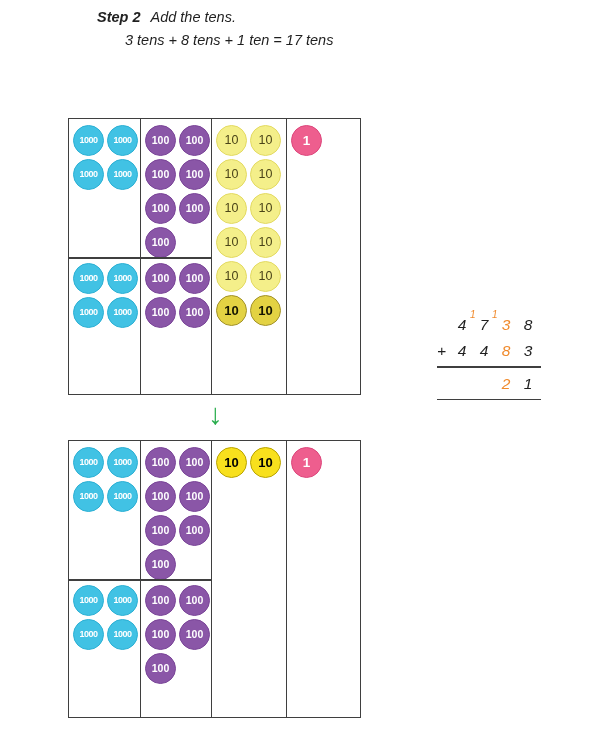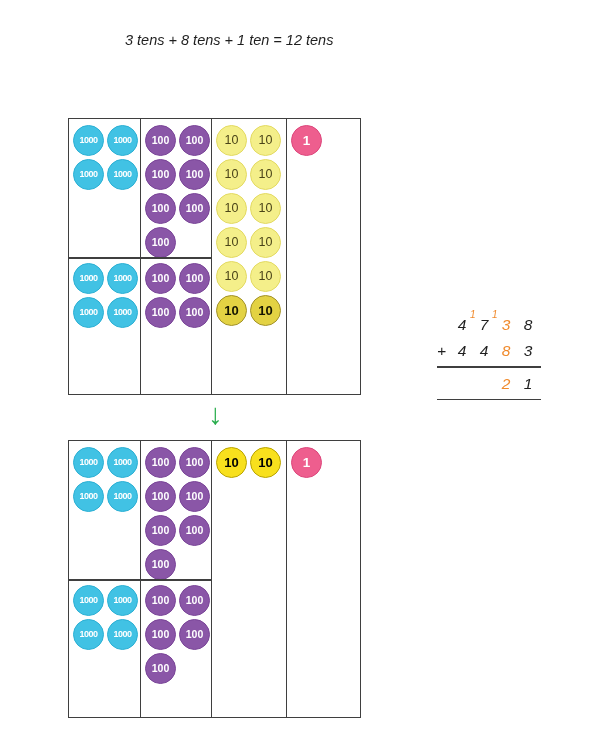--- a/index.html
+++ b/index.html
@@ -47,22 +47,26 @@
   .add-cell { position: relative; width: 22px; text-align: center; }
   .add-cell.op { width: 14px; text-align: left; }
   .carry { position: absolute; top: -7px; left: -3px; font-size: 10px; }
   .add-rule { height: 1.5px; background: #3f3f3f; margin: 2px 0 3px; }
 </style>
 </head>
 <body>
 
 <div class="page">
 
+  <div class="step-row">
+    <span class="step-label">Step 2</span>
+    <span class="step-line">Add the tens.</span>
+  </div>
   <div class="step-lines">
-    <div>3 tens + 8 tens + 1 ten = 12 tens</div>
+    <div>3 tens + 8 tens + 1 ten = 17 tens</div>
   </div>
 
   <div class="pv-chart chart-before">
       <div class="pv-col col-thousands">
         <div class="group1">
           <div class="disc-row">
             <span class="disc disc-thousand" style="background: rgb(65, 194, 228); border-color: rgb(44, 176, 212); color: rgb(255, 255, 255);">1000</span>
             <span class="disc disc-thousand" style="background: rgb(65, 194, 228); border-color: rgb(44, 176, 212); color: rgb(255, 255, 255);">1000</span>
           </div>
           <div class="disc-row">

